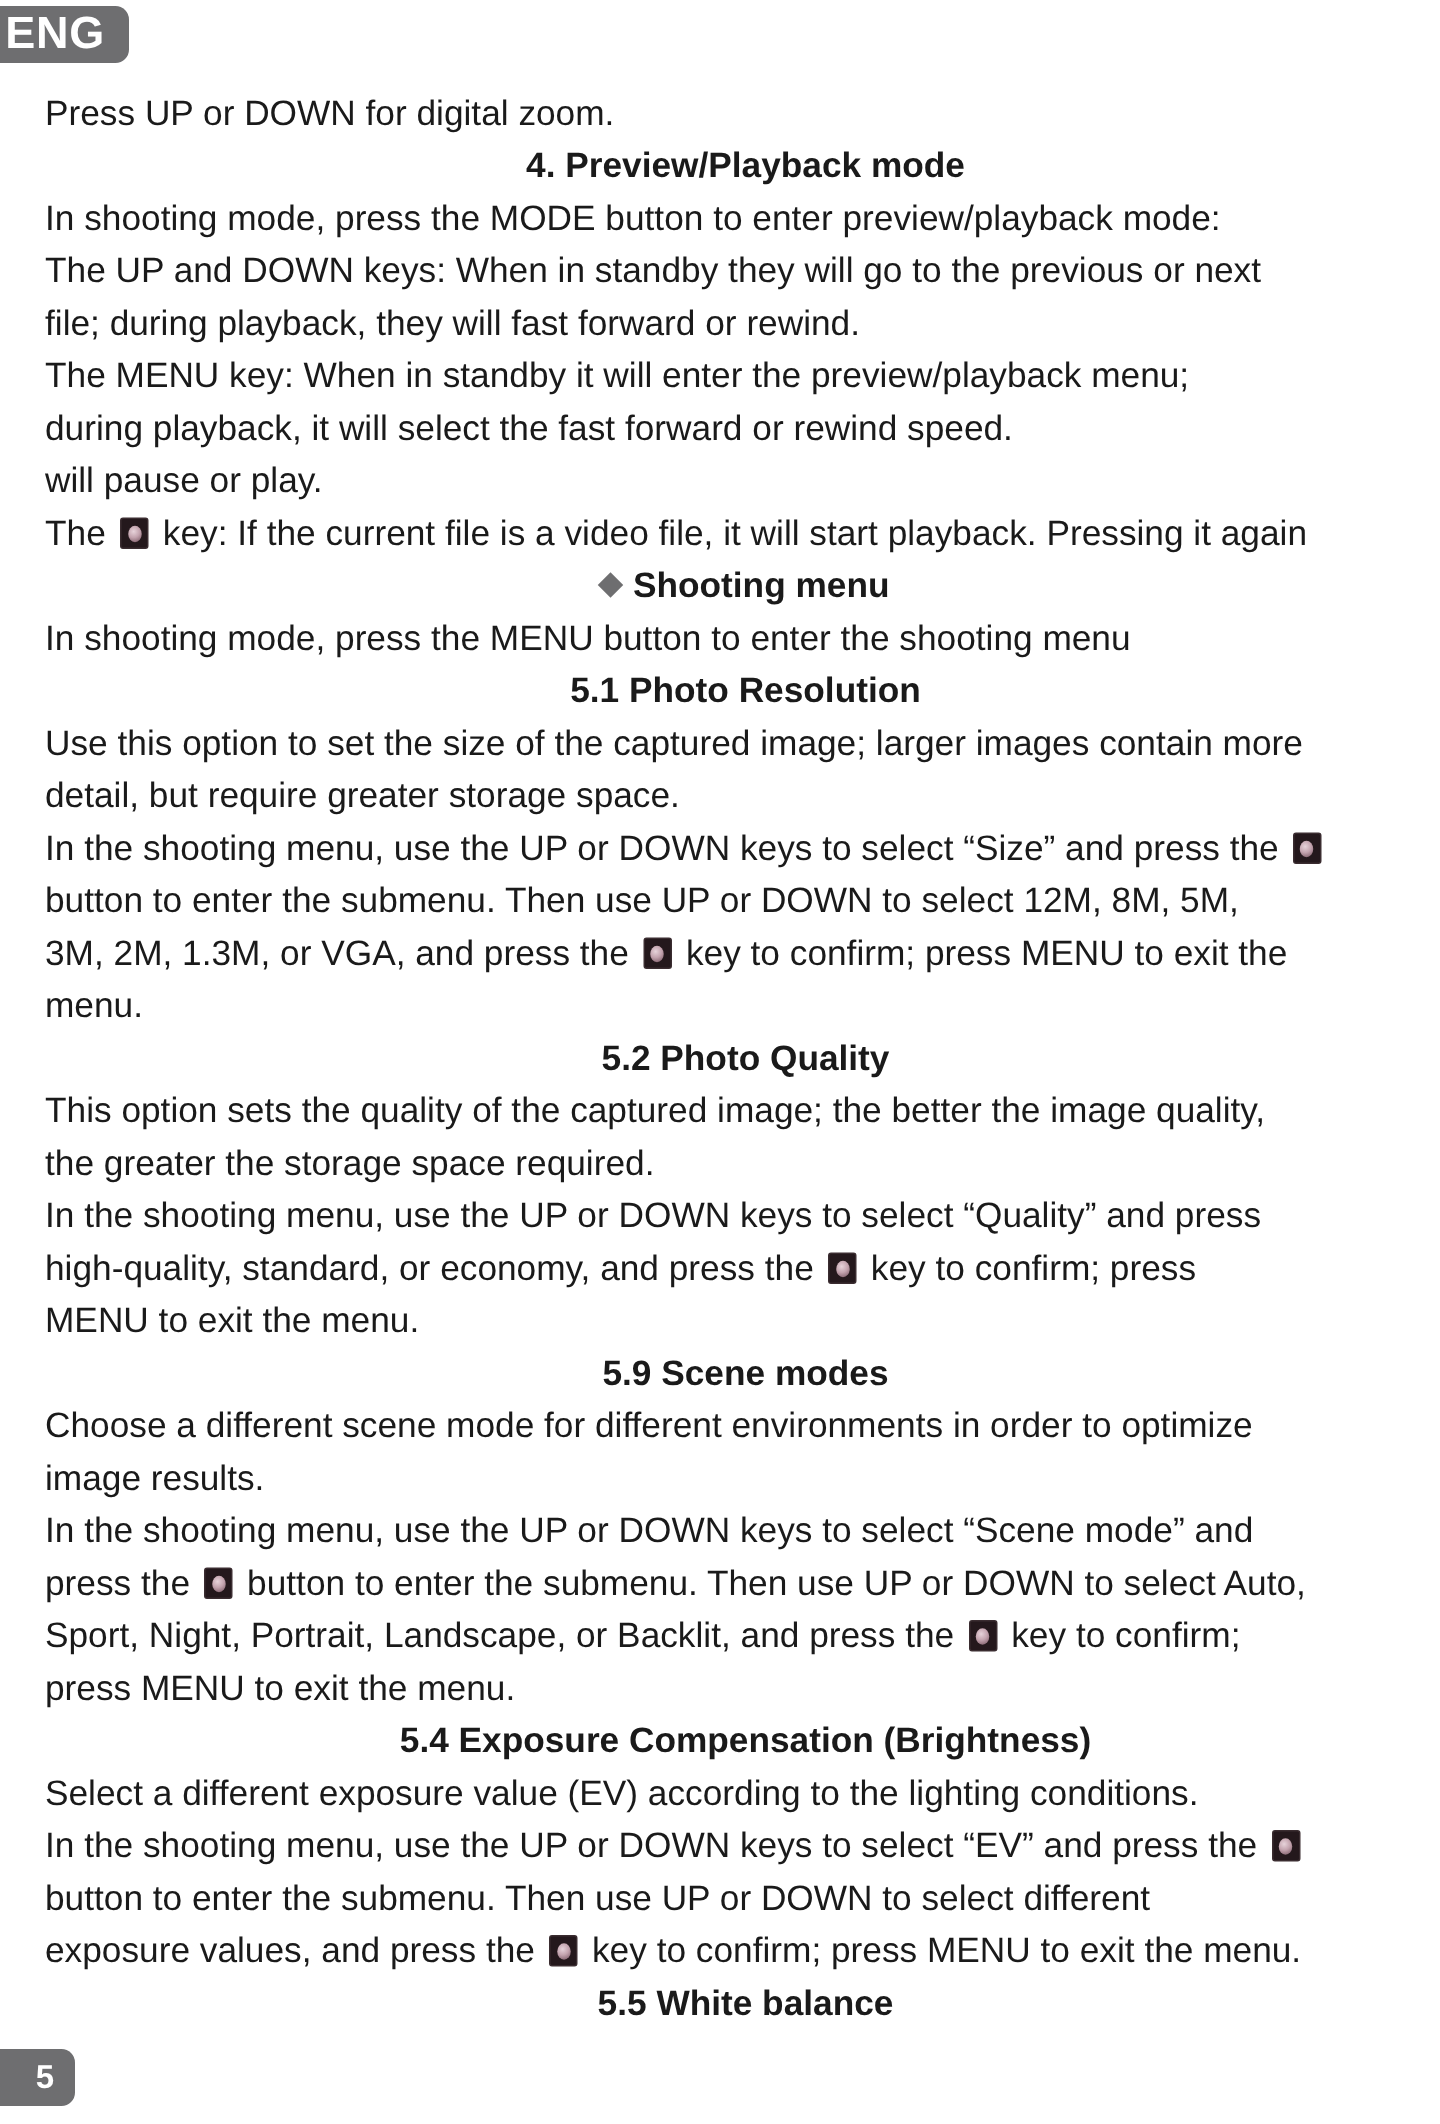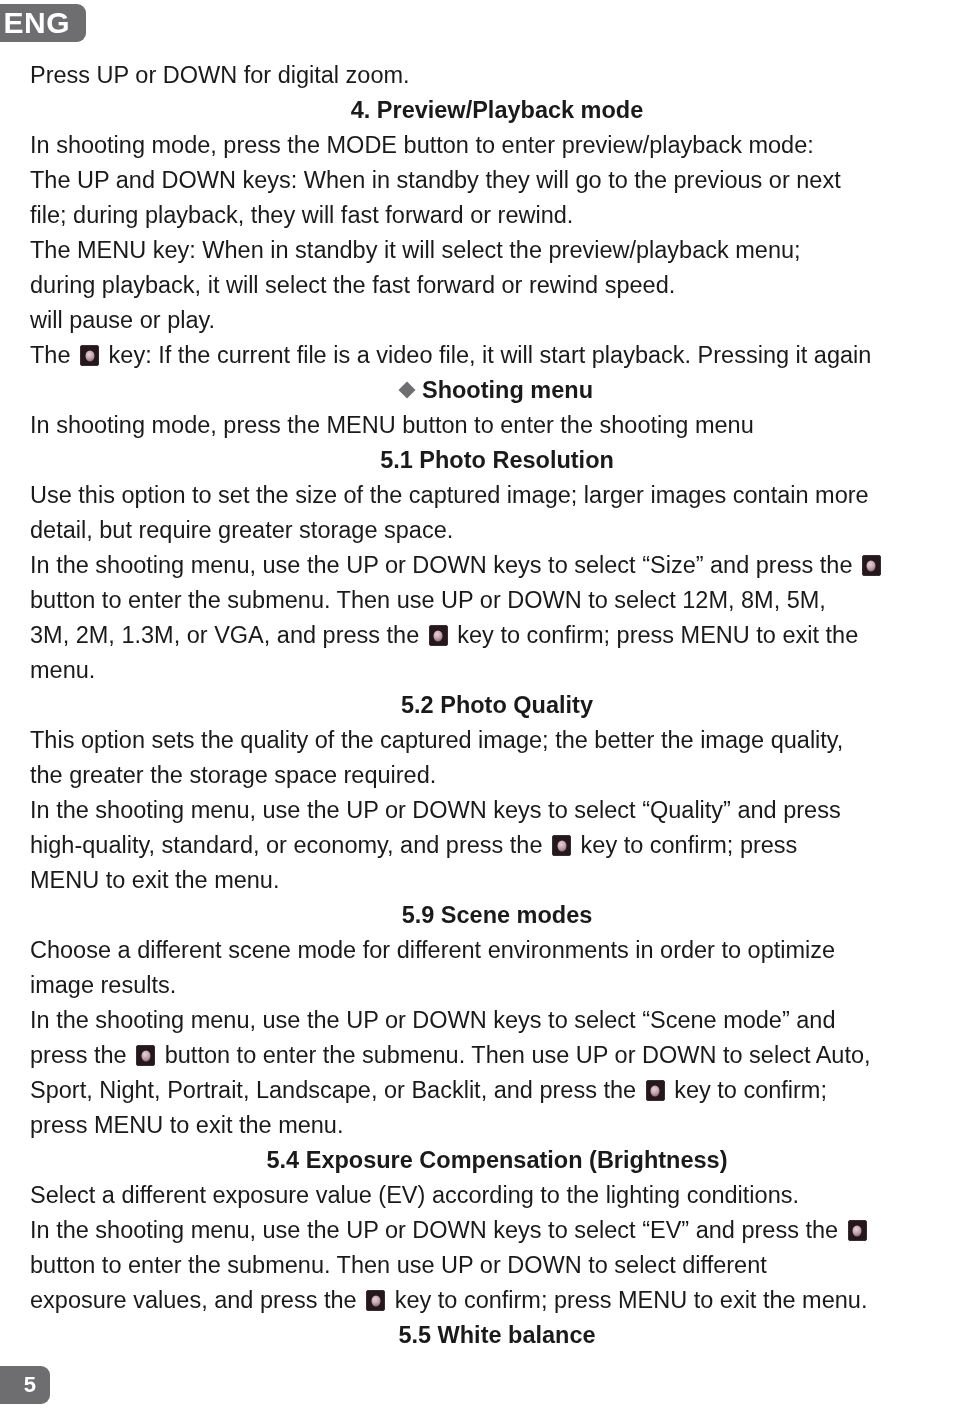--- a/index.html
+++ b/index.html
@@ -123,21 +123,21 @@
 <div class="lang-badge">
   <span>ENG</span>
 </div>
 
 <div class="content" id="doc-body">
     <div class="line"><span>Press UP or DOWN for digital zoom.</span></div>
     <div class="line bold"><span>4. Preview/Playback mode</span></div>
     <div class="line"><span>In shooting mode, press the MODE button to enter preview/playback mode:</span></div>
     <div class="line"><span>The UP and DOWN keys: When in standby they will go to the previous or next</span></div>
     <div class="line"><span>file; during playback, they will fast forward or rewind.</span></div>
-    <div class="line"><span>The MENU key: When in standby it will select the preview/playback menu;</span></div>
+    <div class="line"><span>The MENU key: When in standby it will enter the preview/playback menu;</span></div>
     <div class="line"><span>during playback, it will select the fast forward or rewind speed.</span></div>
     <div class="line"><span>will pause or play.</span></div>
     <div class="line"><span>The </span><span class="key-icon"></span><span> key: If the current file is a video file, it will start playback. Pressing it again</span></div>
     <div class="line bold"><span class="diamond"></span><span>Shooting menu</span></div>
     <div class="line"><span>In shooting mode, press the MENU button to enter the shooting menu</span></div>
     <div class="line bold"><span>5.1 Photo Resolution</span></div>
     <div class="line"><span>Use this option to set the size of the captured image; larger images contain more</span></div>
     <div class="line"><span>detail, but require greater storage space.</span></div>
     <div class="line"><span>In the shooting menu, use the UP or DOWN keys to select “Size” and press the </span><span class="key-icon"></span></div>
     <div class="line"><span>button to enter the submenu. Then use UP or DOWN to select 12M, 8M, 5M,</span></div>

